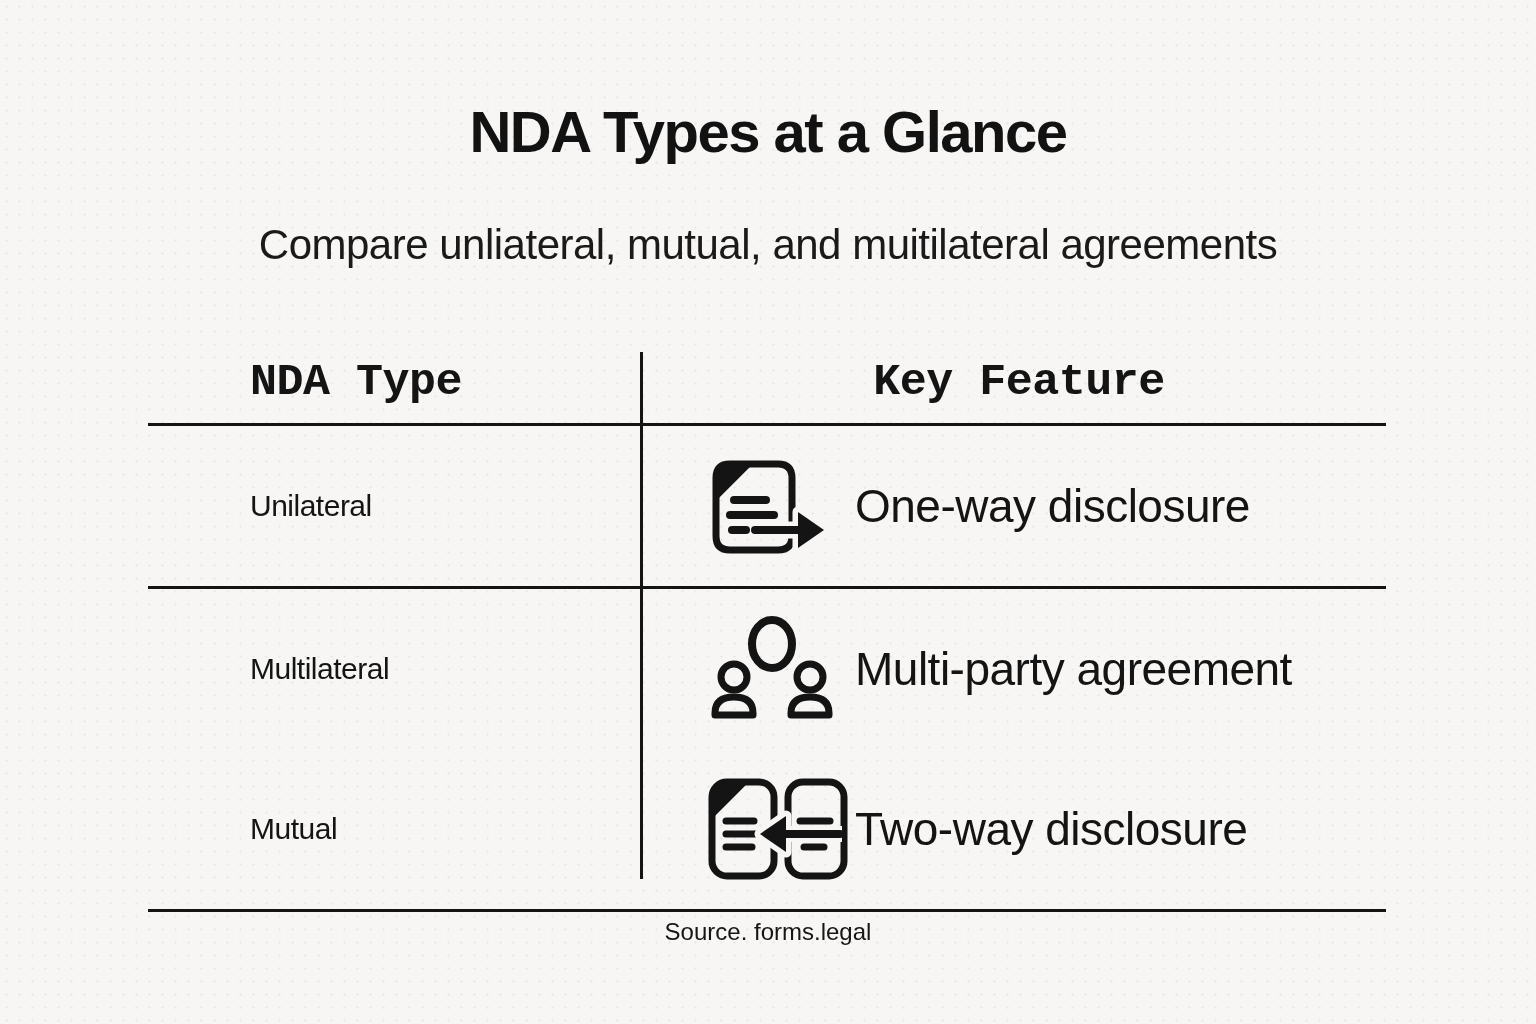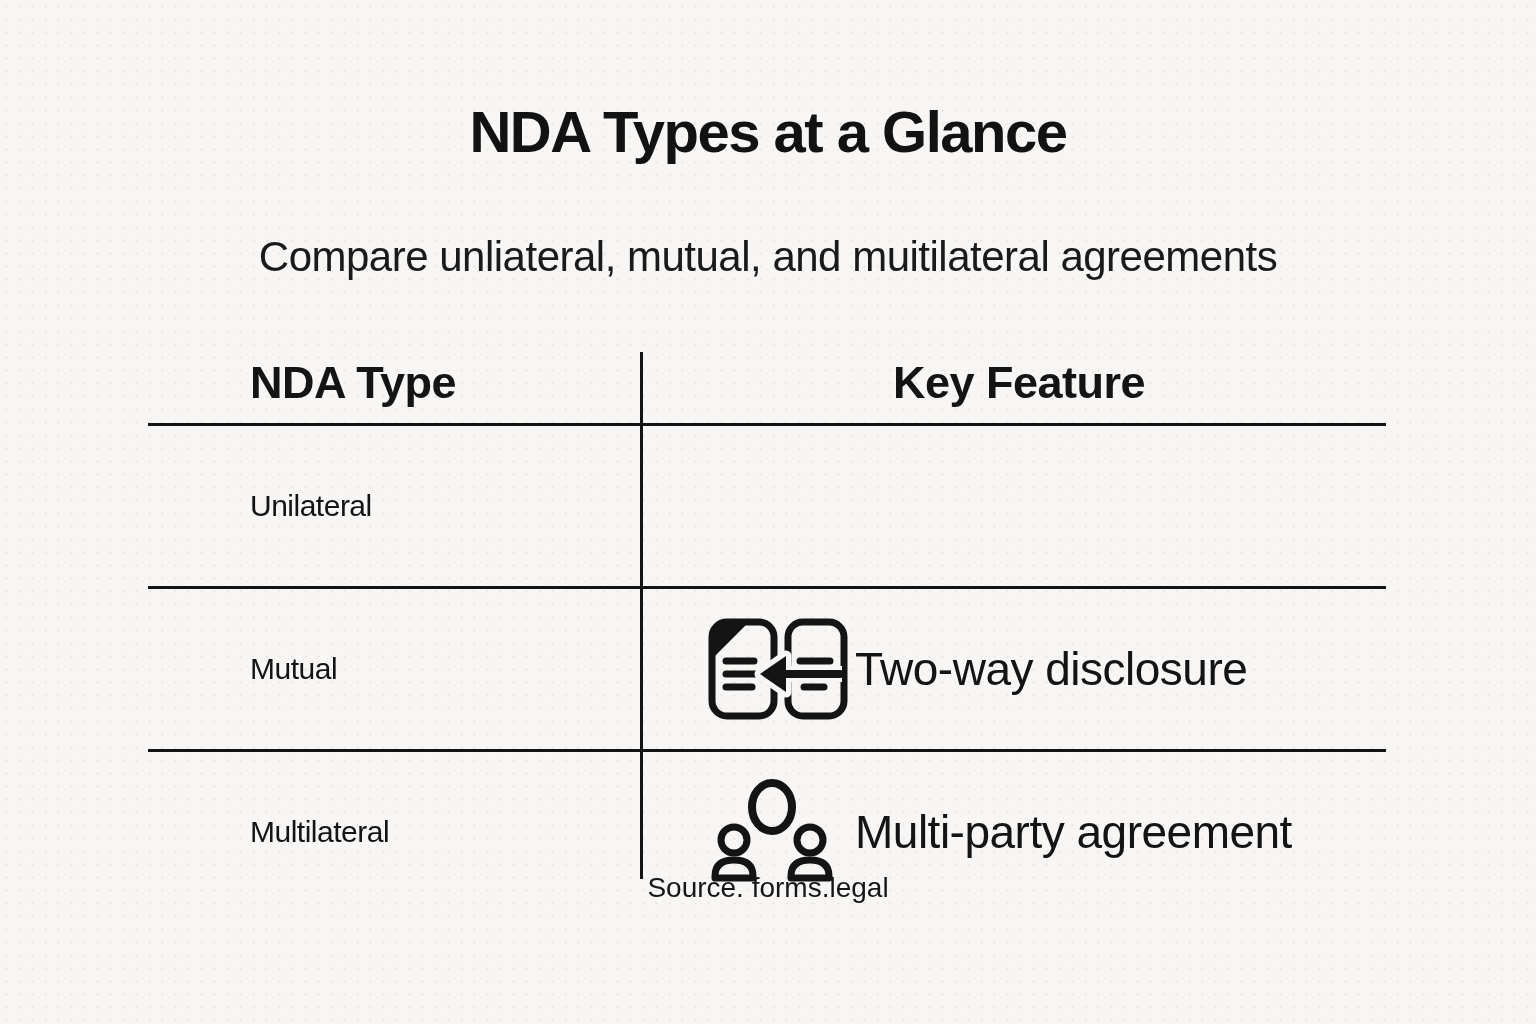--- a/index.html
+++ b/index.html
@@ -19,59 +19,59 @@
   }
   .title {
     position: absolute; top: 100px; left: 0; width: 100%;
     margin: 0;
     text-align: center;
     font-size: 58px; font-weight: 700; letter-spacing: -1.5px;
     line-height: 1.1;
     color: #121212;
   }
   .subtitle {
-    position: absolute; top: 232px; left: 0; width: 100%;
+    position: absolute; top: 220px; left: 0; width: 100%;
     text-align: center;
     font-size: 42px; font-weight: 400; letter-spacing: -0.5px;
     line-height: 1.2;
     color: #1a1a1a;
   }
   .nda-table {
     position: absolute; left: 148px; top: 350px; width: 1238px;
   }
   .vline {
     position: absolute; left: 492px; top: 2px;
     width: 3px; height: 527px;
     background: #141414;
   }
   .thead, .trow { display: flex; align-items: center; }
-  .thead { height: 73px; border-bottom: 3px solid #141414; }
+  .thead { height: 73px; border-bottom: 3px solid #141414; font-family: Liberation Mono, monospace; }
   .trow  { height: 160px; border-bottom: 3px solid #141414; }
   .trow.last { border-bottom: none; }
   .c1 {
     width: 492px; flex-shrink: 0;
     padding-left: 102px; box-sizing: border-box;
   }
   .c2 { flex: 1; }
   .th { font-weight: 700; font-size: 45px; letter-spacing: -0.5px; position: relative; top: -4px; }
   .c2.th { text-align: center; padding-left: 12px; }
   .type-label { font-size: 30px; letter-spacing: -0.5px; }
   .feature {
     display: flex; align-items: center;
     padding-left: 62px; box-sizing: border-box;
     font-size: 46px; letter-spacing: -0.5px;
   }
   .icon-wrap {
     width: 153px; flex-shrink: 0;
     display: flex; align-items: center;
   }
   .source {
-    position: absolute; top: 872px; left: 0; width: 100%;
+    position: absolute; top: 918px; left: 0; width: 100%;
     text-align: center;
-    font-size: 28px; color: #161616;
+    font-size: 24px; color: #161616;
   }
 </style>
 </head>
 <body>
 
 <div class="canvas">
 
   <h1 class="title">NDA Types at a Glance</h1>
 
   <div class="subtitle">Compare unliateral, mutual, and muitilateral agreements</div>
@@ -79,20 +79,58 @@
   <div class="nda-table">
     <div class="vline"></div>
 
     <div class="thead">
       <div class="c1 th">NDA Type</div>
       <div class="c2 th">Key Feature</div>
     </div>
 
     <div class="trow">
       <div class="c1 type-label">Unilateral</div>
+      <div class="c2 feature">
+        <span class="icon-wrap">
+          <svg width="125" height="100" viewBox="0 0 125 100">
+            <path d="M14 40 L14 22 Q14 8 28 8 L76 8 Q90 8 90 22 L90 80 Q90 94 76 94 L28 94 Q14 94 14 80 Z" fill="none" stroke="#141414" stroke-width="7" stroke-linejoin="round"></path>
+            <path d="M14 42 L14 22 Q14 8 28 8 L48 8 Z" fill="#141414" stroke="#141414" stroke-width="4" stroke-linejoin="round"></path>
+            <g stroke="#141414" stroke-width="8" stroke-linecap="round">
+              <line x1="32" y1="44" x2="64" y2="44"></line>
+              <line x1="28" y1="59" x2="72" y2="59"></line>
+              <line x1="30" y1="74" x2="44" y2="74"></line>
+            </g>
+            <g stroke="#f7f6f4" fill="#f7f6f4">
+              <line x1="54" y1="74" x2="100" y2="74" stroke-width="17"></line>
+              <polygon points="96,56 122,74 96,92" stroke-width="11" stroke-linejoin="round"></polygon>
+            </g>
+            <line x1="53" y1="74" x2="100" y2="74" stroke="#141414" stroke-width="8" stroke-linecap="round"></line>
+            <polygon points="96,56 122,74 96,92" fill="#141414"></polygon>
+          </svg>
+        </span>
+        <span>One-way disclosure</span>
+      </div>
+    </div>
+
+    <div class="trow last">
+      <div class="c1 type-label">Multilateral</div>
+      <div class="c2 feature">
+        <span class="icon-wrap">
+          <svg width="140" height="110" viewBox="0 0 140 110">
+            <g fill="none" stroke="#141414">
+              <ellipse cx="70" cy="30" rx="20" ry="24" stroke-width="8"></ellipse>
+              <circle cx="32" cy="63" r="13" stroke-width="7"></circle>
+              <circle cx="108" cy="63" r="13" stroke-width="7"></circle>
+              <path d="M13 101 L13 99 Q13 83 32 83 Q51 83 51 99 L51 101 Z" stroke-width="7" stroke-linejoin="round"></path>
+              <path d="M89 101 L89 99 Q89 83 108 83 Q127 83 127 99 L127 101 Z" stroke-width="7" stroke-linejoin="round"></path>
+            </g>
+          </svg>
+        </span>
+        <span>Multi-party agreement</span>
+      </div>
     </div>
 
     <div class="trow">
       <div class="c1 type-label">Mutual</div>
       <div class="c2 feature">
         <span class="icon-wrap">
           <svg width="150" height="110" viewBox="0 0 150 110">
             <g fill="none" stroke="#141414" stroke-width="7" stroke-linejoin="round">
               <rect x="10" y="8" width="62" height="94" rx="15"></rect>
               <rect x="86" y="8" width="56" height="94" rx="15"></rect>
@@ -109,35 +147,17 @@
               <line x1="66" y1="60" x2="140" y2="60" stroke-width="16"></line>
               <polygon points="84,42 58,60 84,78" stroke-width="11" stroke-linejoin="round"></polygon>
             </g>
             <line x1="80" y1="60" x2="138" y2="60" stroke="#141414" stroke-width="8" stroke-linecap="round"></line>
             <polygon points="84,42 58,60 84,78" fill="#141414"></polygon>
           </svg>
         </span>
         <span>Two-way disclosure</span>
       </div>
     </div>
-
-    <div class="trow last">
-      <div class="c1 type-label">Multilateral</div>
-      <div class="c2 feature">
-        <span class="icon-wrap">
-          <svg width="140" height="110" viewBox="0 0 140 110">
-            <g fill="none" stroke="#141414">
-              <ellipse cx="70" cy="30" rx="20" ry="24" stroke-width="8"></ellipse>
-              <circle cx="32" cy="63" r="13" stroke-width="7"></circle>
-              <circle cx="108" cy="63" r="13" stroke-width="7"></circle>
-              <path d="M13 101 L13 99 Q13 83 32 83 Q51 83 51 99 L51 101 Z" stroke-width="7" stroke-linejoin="round"></path>
-              <path d="M89 101 L89 99 Q89 83 108 83 Q127 83 127 99 L127 101 Z" stroke-width="7" stroke-linejoin="round"></path>
-            </g>
-          </svg>
-        </span>
-        <span>Multi-party agreement</span>
-      </div>
-    </div>
   </div>
 
   <div class="source">Source. forms.legal</div>
 
 </div>
 
 </body></html>

